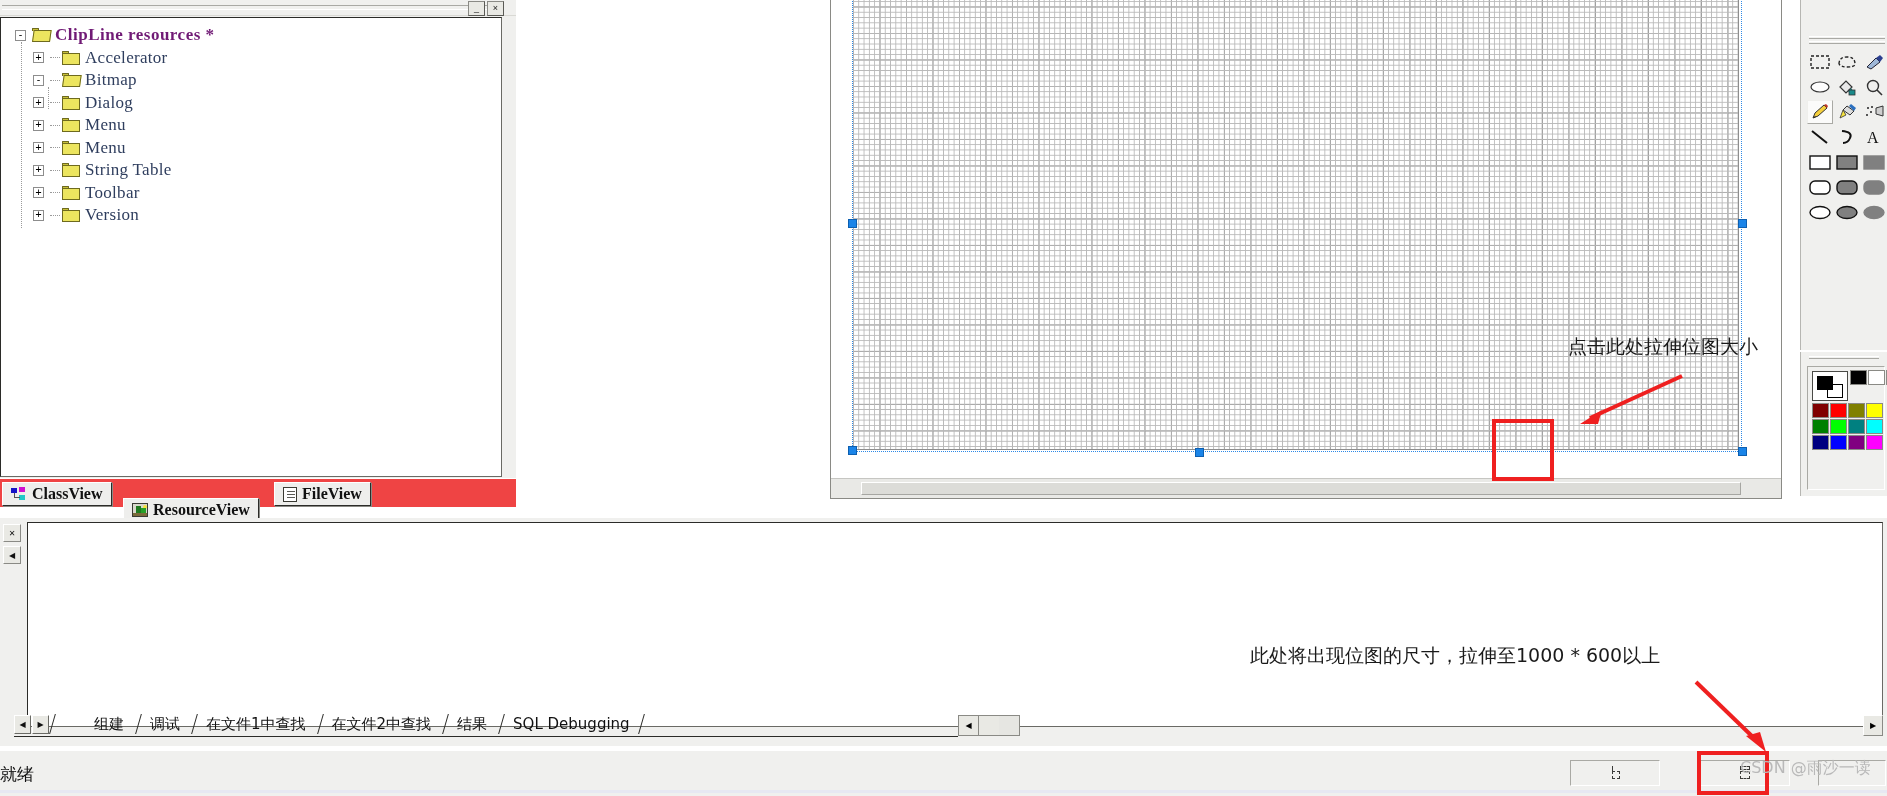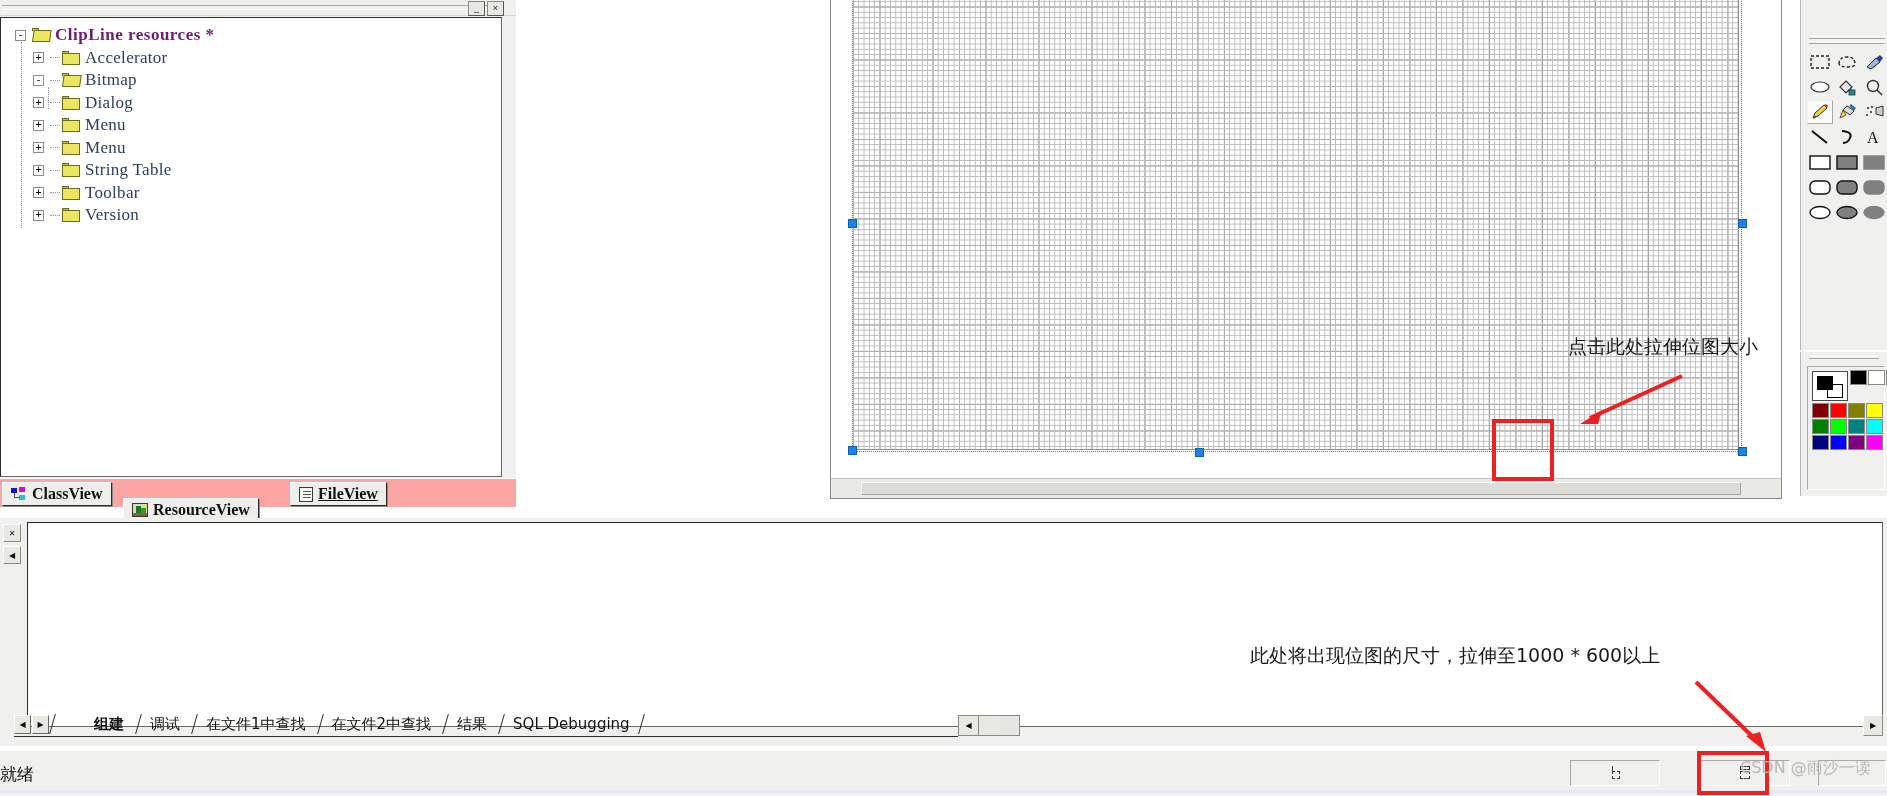--- a/index.html
+++ b/index.html
@@ -117,38 +117,38 @@
     border-left: 1px dotted #9a9a9a;
   }
   .vline2 {
     position: absolute; left: 47px; top: 69px; width: 1px; height: 22px;
     border-left: 1px dotted #9a9a9a;
   }
 
   
   #ws-tabs {
     position: absolute; left: 0px; top: 478px; width: 516px; height: 29px;
-    background: #fca5a5;
+    background: #ef4444;
     border-top: 1px solid #ffffff;
   }
   .ws-tab {
     position: absolute; top: 3px; height: 24px;
     background: #eeeeec;
     border: 1px solid #2b2b28;
     border-top-color: #ffffff; border-left-color: #ffffff;
     box-shadow: 1px 1px 0 #8a8a85;
     display: flex; align-items: center; gap: 5px;
     padding: 0 8px;
     font-family: "Liberation Serif", serif;
     font-size: 16px; font-weight: bold; color: #111;
     white-space: nowrap;
   }
   #tab-classview { left: 2px; }
   #tab-resourceview { left: 123px; margin-top: 16px; }
-  #tab-fileview { left: 290px; text-decoration: underline; }
+  #tab-fileview { left: 274px; }
   .tabicon { width: 16px; height: 14px; position: relative; flex: 0 0 auto; }
   .cv-icon i { position: absolute; display: block; }
   .cv-icon .b1 { left:0; top:1px; width:6px; height:5px; background:#1414c8; }
   .cv-icon .b2 { left:8px; top:0px; width:6px; height:5px; background:#d010d0; }
   .cv-icon .b3 { left:8px; top:8px; width:6px; height:5px; background:#20c8c8; }
   .cv-icon .l1 { left:3px; top:6px; width:1px; height:5px; background:#555; }
   .cv-icon .l2 { left:3px; top:10px; width:6px; height:1px; background:#555; }
   .fv-icon {
     width: 14px; height: 15px; background: #ffffff; border: 1px solid #3a3a33;
   }
@@ -321,21 +321,21 @@
   }
   .otab {
     position: relative;
     padding: 0 12px 0 14px;
     height: 22px;
     display: flex; align-items: center;
     font-size: 15px; color: #111;
     white-space: nowrap;
     font-family: "DejaVu Sans", sans-serif;
   }
-  .otab.active { font-weight: bold; padding-left: 44px; }
+  .otab.active { font-weight: normal; padding-left: 44px; }
   .otab::before {
     content: ""; position: absolute; left: 2px; top: 1px;
     width: 1px; height: 20px; background: #2b2b28;
     transform: skewX(-16deg);
   }
   .otab:last-child::after {
     content: ""; position: absolute; right: 0px; top: 1px;
     width: 1px; height: 20px; background: #2b2b28;
     transform: skewX(-16deg);
   }

